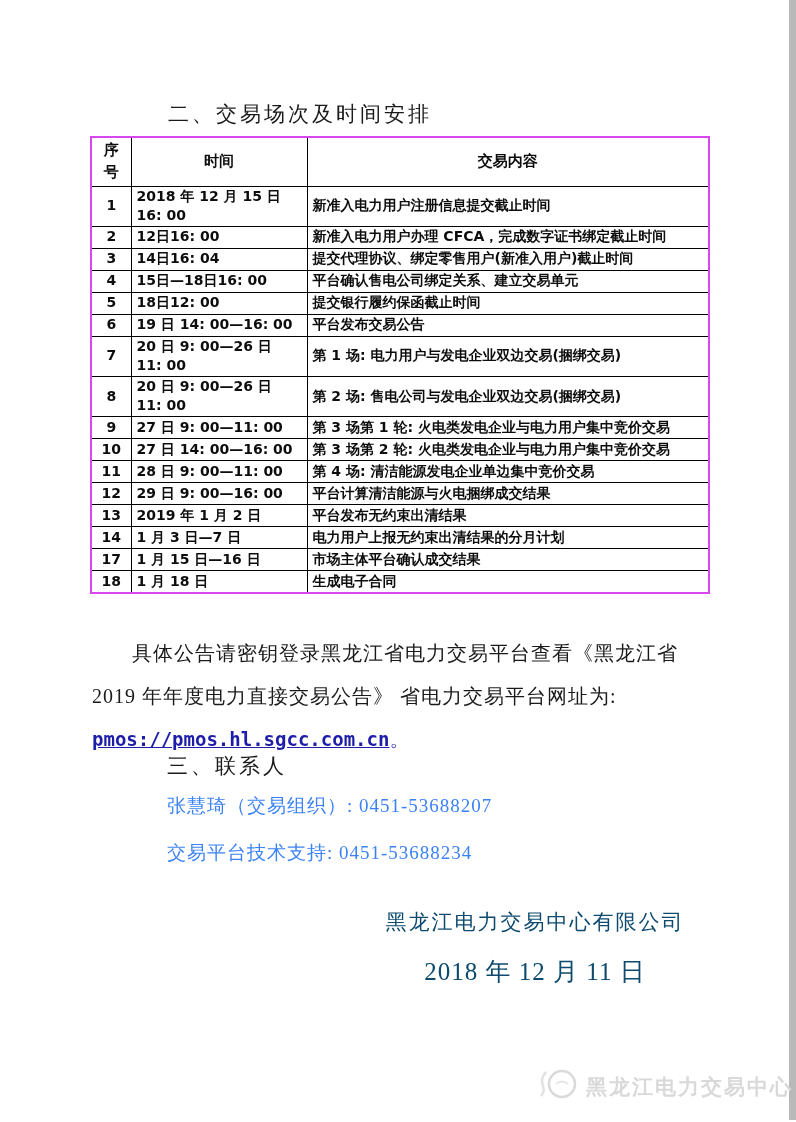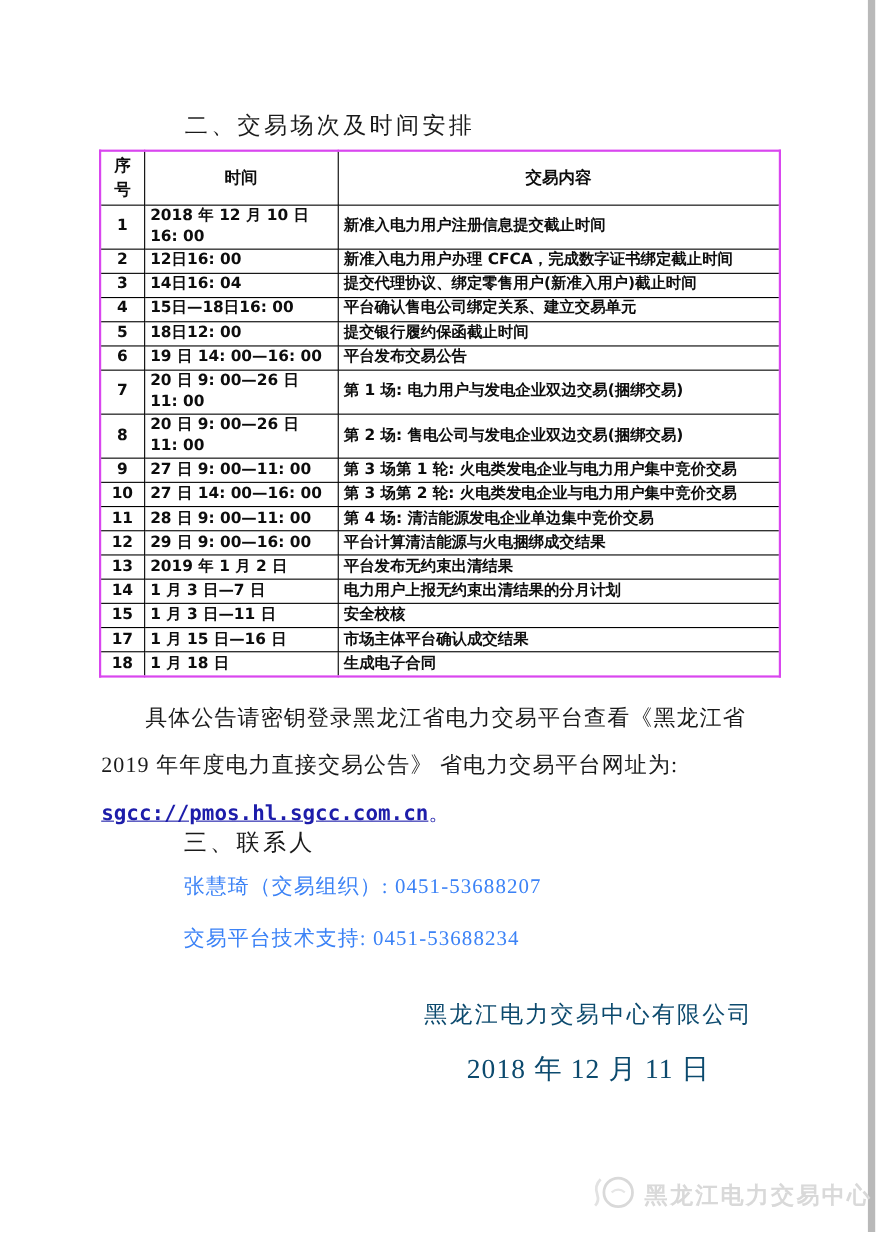--- a/index.html
+++ b/index.html
@@ -86,21 +86,21 @@
         <th>
           <span class="th-no-inner">序号</span>
         </th>
         <th>时间</th>
         <th>交易内容</th>
       </tr>
     </thead>
     <tbody>
     <tr>
       <td class="c-no">1</td>
-      <td class="c-time">2018 年 12 月 10 日
+      <td class="c-time">2018 年 12 月 15 日
 16: 00</td>
       <td class="c-content">新准入电力用户注册信息提交截止时间</td>
     </tr>
 
     <tr>
       <td class="c-no">2</td>
       <td class="c-time">12日16: 00</td>
       <td class="c-content">新准入电力用户办理 CFCA，完成数字证书绑定截止时间</td>
     </tr>
 
@@ -169,43 +169,38 @@
       <td class="c-time">2019 年 1 月 2 日</td>
       <td class="c-content">平台发布无约束出清结果</td>
     </tr>
 
     <tr>
       <td class="c-no">14</td>
       <td class="c-time">1 月 3 日—7 日</td>
       <td class="c-content">电力用户上报无约束出清结果的分月计划</td>
     </tr>
 
-    <tr>
-      <td class="c-no">15</td>
-      <td class="c-time">1 月 3 日—11 日</td>
-      <td class="c-content">安全校核</td>
-    </tr>
 
 
     <tr>
       <td class="c-no">17</td>
       <td class="c-time">1 月 15 日—16 日</td>
       <td class="c-content">市场主体平台确认成交结果</td>
     </tr>
 
     <tr>
       <td class="c-no">18</td>
       <td class="c-time">1 月 18 日</td>
       <td class="c-content">生成电子合同</td>
     </tr>
   </tbody>
   </table>
 
   <p class="notice">
-    <span>具体公告请密钥登录黑龙江省电力交易平台查看《黑龙江省 2019 年年度电力直接交易公告》 省电力交易平台网址为: </span><a class="url-link">sgcc://pmos.hl.sgcc.com.cn</a><span class="after-url">。</span>
+    <span>具体公告请密钥登录黑龙江省电力交易平台查看《黑龙江省 2019 年年度电力直接交易公告》 省电力交易平台网址为: </span><a class="url-link">pmos://pmos.hl.sgcc.com.cn</a><span class="after-url">。</span>
   </p>
 
   <div class="sec-title" id="sec3-title">三、联系人</div>
 
   <div class="contact-line" id="contact-1">
     <span>张慧琦（交易组织）: </span><span>0451-53688207</span>
   </div>
   <div class="contact-line" id="contact-2">
     <span>交易平台技术支持: </span><span>0451-53688234</span>
   </div>

